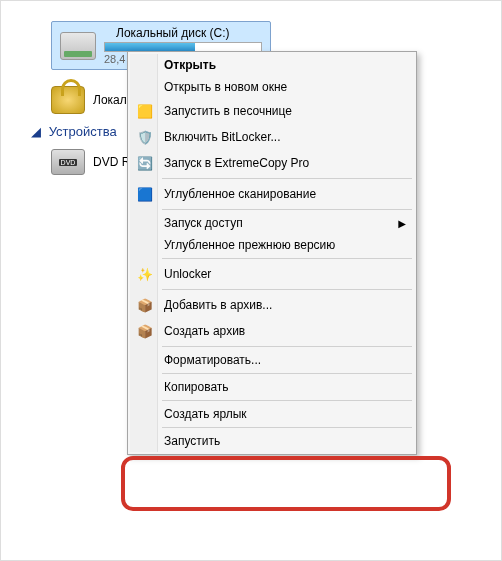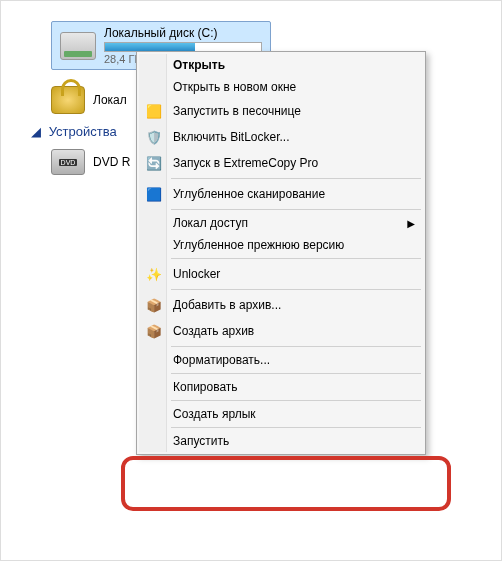--- a/index.html
+++ b/index.html
@@ -40,21 +40,21 @@
   }
   .drive-icon::after {
     content: "";
     position: absolute;
     bottom: 2px; left: 3px; right: 3px;
     height: 6px;
     background: #6a6;
     border-radius: 1px;
   }
   .drive-info { flex: 1; }
-  .drive-label { color: #000; font-size: 12px; }
+  .drive-label { color: #000; font-size: 12px; margin-left: 12px; }
   .drive-bar {
     width: 100%;
     height: 10px;
     background: #fff;
     border: 1px solid #aaa;
     margin-top: 2px;
     position: relative;
   }
   .drive-bar-fill {
     height: 100%;
@@ -107,21 +107,21 @@
     font-size: 7px;
     color: #fff;
     background: #333;
     padding: 0 2px;
     border-radius: 1px;
   }
   
   .ctx {
     position: absolute;
     top: 50px;
-    left: 135px;
+    left: 126px;
     width: 290px;
     background: #f5f5f5;
     border: 1px solid #a5a5a5;
     box-shadow: 3px 3px 6px rgba(0,0,0,0.25);
     padding: 2px;
   }
   .ctx-item {
     display: flex;
     align-items: center;
     padding: 4px 20px 4px 6px;
@@ -212,21 +212,21 @@
     <span>Запуск в ExtremeCopy Pro</span>
   </div>
   <div class="ctx-sep"></div>
   <div class="ctx-item">
     <span class="ctx-icon">🟦</span>
     <span>Углубленное сканирование</span>
   </div>
   <div class="ctx-sep"></div>
   <div class="ctx-item">
     <span class="ctx-spacer"></span>
-      <span>Локал доступ</span>
+      <span>Запуск доступ</span>
     <span class="ctx-sub">▶</span>
   </div>
   <div class="ctx-item">
     <span class="ctx-spacer"></span>
       <span>Углубленное прежнюю версию</span>
   </div>
   <div class="ctx-sep"></div>
   <div class="ctx-item">
     <span class="ctx-icon">✨</span>
     <span>Unlocker</span>

